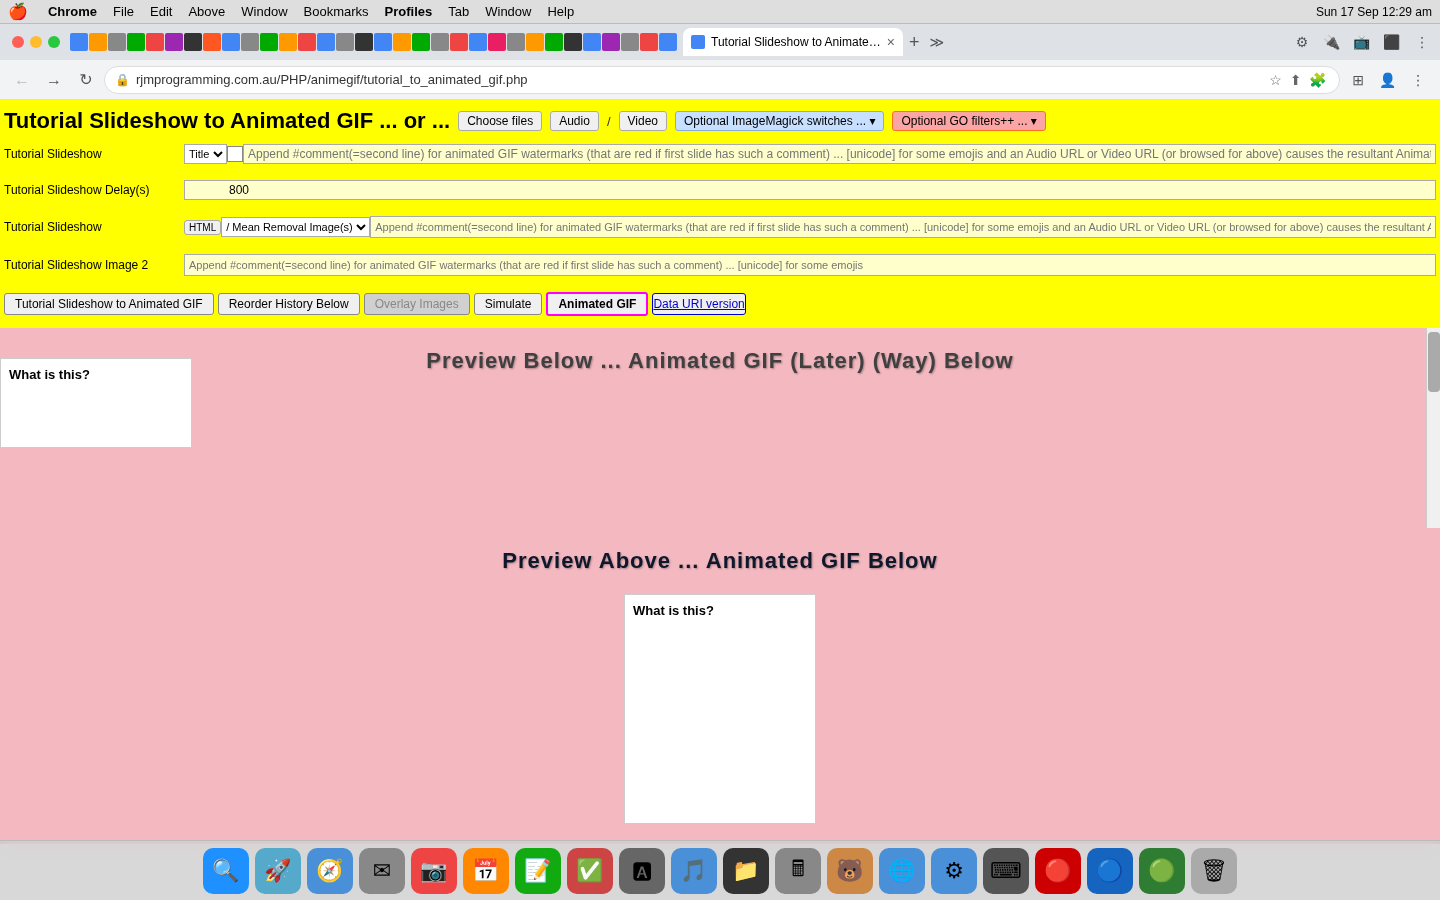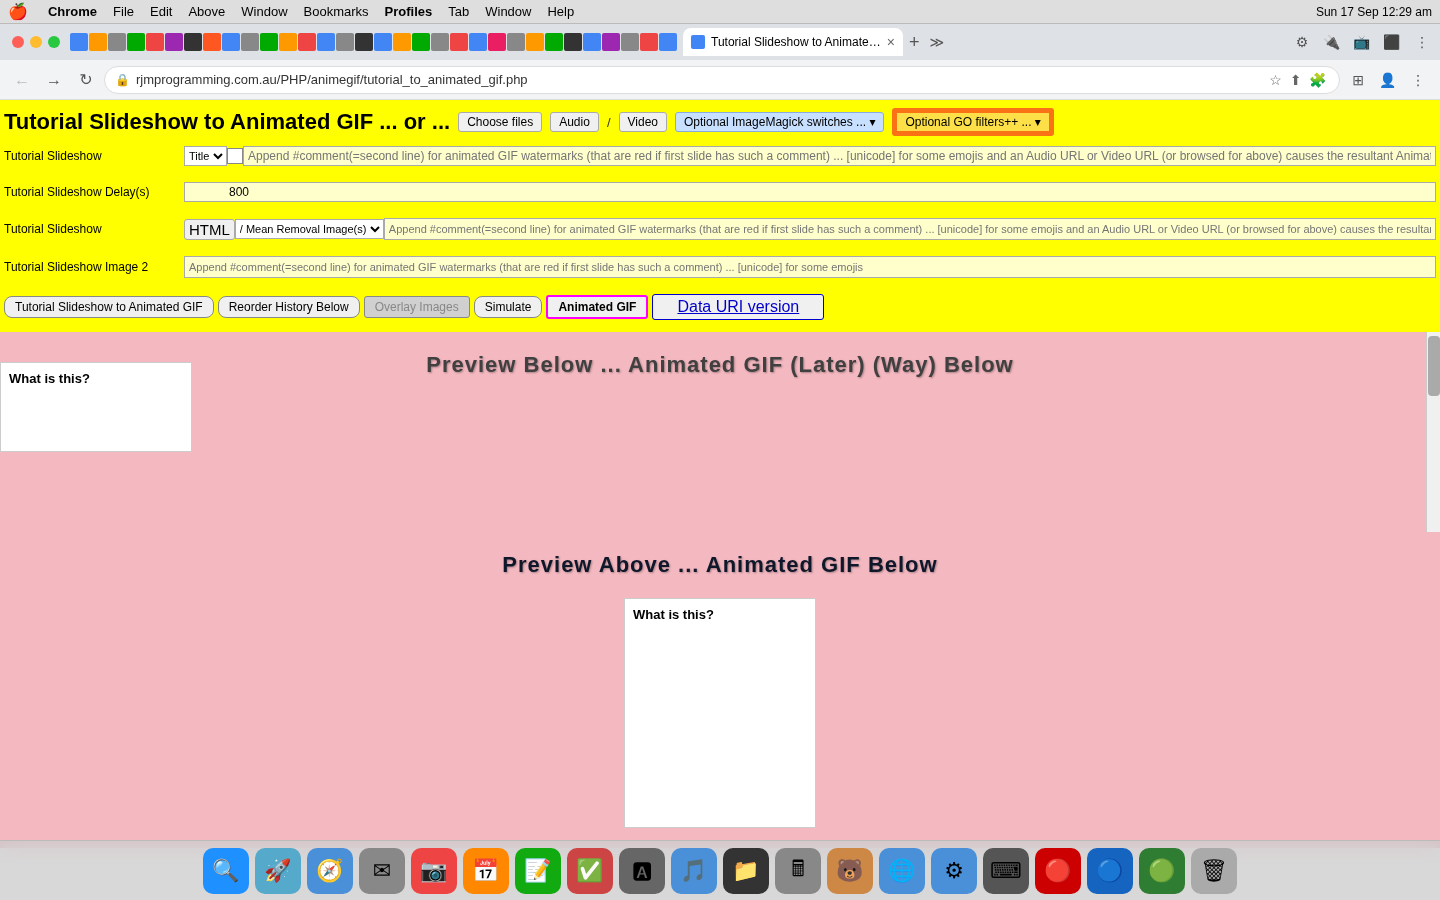--- a/index.html
+++ b/index.html
@@ -139,22 +139,22 @@
       padding: 2px 8px;
       font-size: 12px;
       background: #c8e0ff;
       border: 1px solid #88aadd;
       border-radius: 3px;
       cursor: pointer;
     }
     .dropdown-btn2 {
       padding: 2px 8px;
       font-size: 12px;
-      background: #fde047;
-      border: 5px solid #f97316;
+      background: #fca5a5;
+      border: 1px solid #f97316;
       border-radius: 3px;
       cursor: pointer;
     }
 
     .form-row {
       display: flex;
       align-items: center;
       margin-bottom: 16px;
       gap: 0;
     }
@@ -199,35 +199,35 @@
       gap: 4px;
       margin-top: 12px;
       margin-bottom: 4px;
       align-items: center;
     }
     .action-btn {
       padding: 3px 10px;
       font-size: 12px;
       border: 1px solid #888;
       background: #f0f0f0;
-      border-radius: 8px;
+      border-radius: 3px;
       cursor: pointer;
     }
     .action-btn-highlighted {
       padding: 3px 10px;
       font-size: 12px;
       border: 2px solid #ff00ff;
       background: #f0f0f0;
       border-radius: 3px;
       cursor: pointer;
       font-weight: bold;
     }
     .action-btn-blue {
-      padding: 3px 24px;
-      font-size: 16px;
+      padding: 3px 0;
+      font-size: 12px;
       border: 1px solid #0000cc;
       background: #f0f0f0;
       border-radius: 3px;
       cursor: pointer;
       color: #0000cc;
       text-decoration: underline;
     }
     .action-btn-gray {
       padding: 3px 10px;
       font-size: 12px;
@@ -464,21 +464,21 @@
     <input class="form-input" type="text" style="flex: 1 1 0%;" placeholder="Append #comment(=second line) for animated GIF watermarks (that are red if first slide has such a comment) ... [unicode] for some emojis and an Audio URL or Video URL (or browsed for above) causes the resultant Animated GIF to be its background image">
   </div>
 
   <div class="form-row">
     <span class="form-label">Tutorial Slideshow Delay(s)</span>
     <input class="form-input" type="text" value="800" style="flex: 1 1 0%; padding-left: 44px;">
   </div>
 
   <div class="form-row">
     <span class="form-label">Tutorial Slideshow</span>
-    <button class="media-btn" style="font-size:15px;padding:1px 4px;">HTML</button>
+    <button class="media-btn" style="font-size:10px;padding:1px 4px;">HTML</button>
     <select class="small-select">
       <option>/ Mean Removal Image(s)</option>
     </select>
     <input class="form-input-wide" type="text" style="flex: 1 1 0%;" placeholder="Append #comment(=second line) for animated GIF watermarks (that are red if first slide has such a comment) ... [unicode] for some emojis and an Audio URL or Video URL (or browsed for above) causes the resultant Animated GIF to be its background image">
   </div>
 
   <div class="form-row">
     <span class="form-label">Tutorial Slideshow Image 2</span>
     <input class="form-input-wide" type="text" style="flex: 1 1 0%;" placeholder="Append #comment(=second line) for animated GIF watermarks (that are red if first slide has such a comment) ... [unicode] for some emojis">
   </div>

